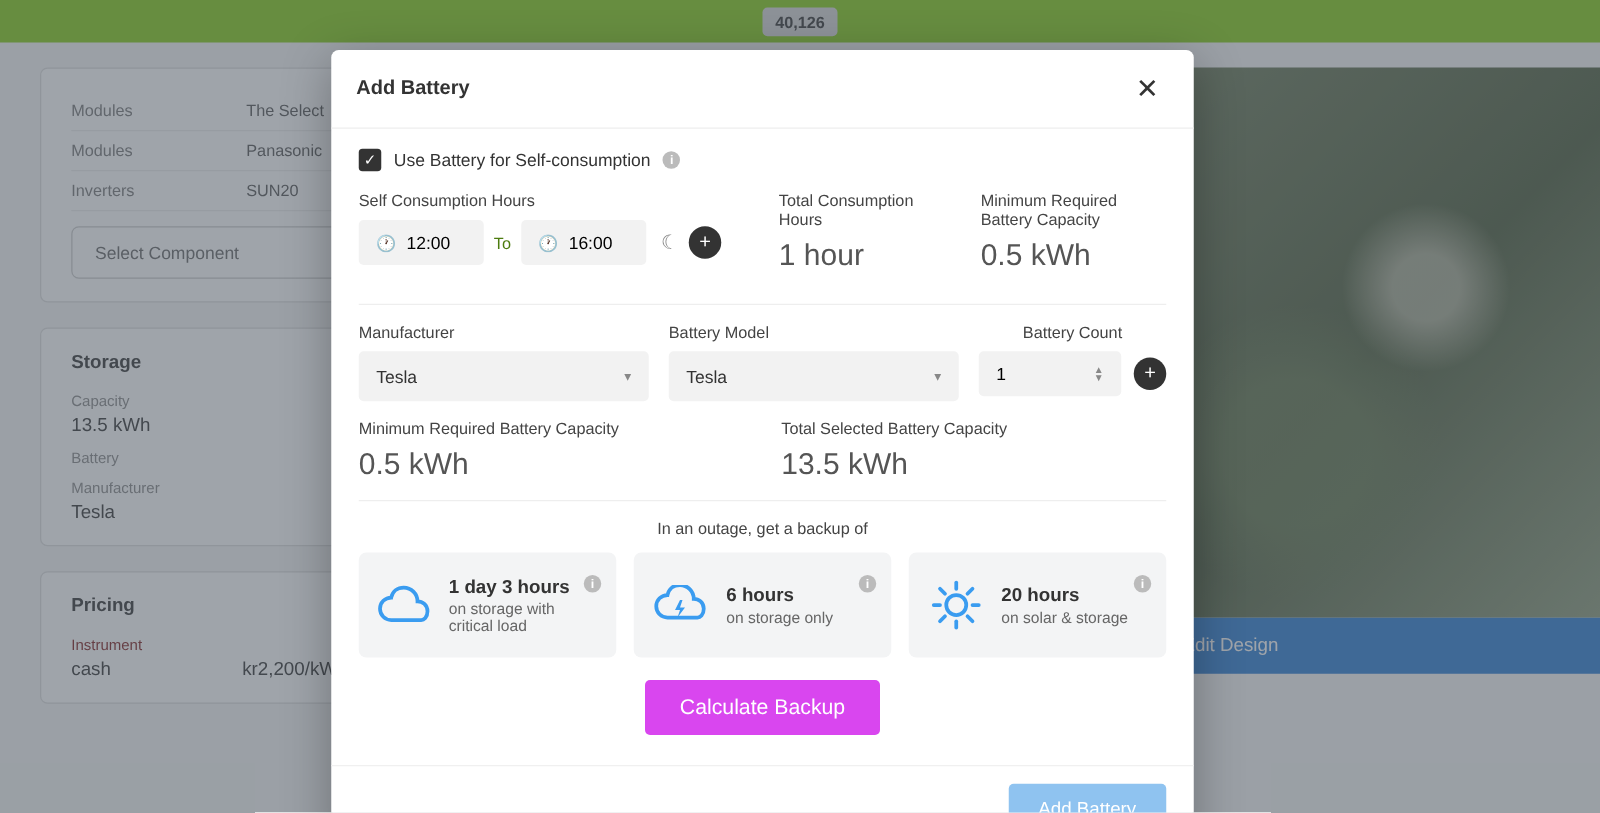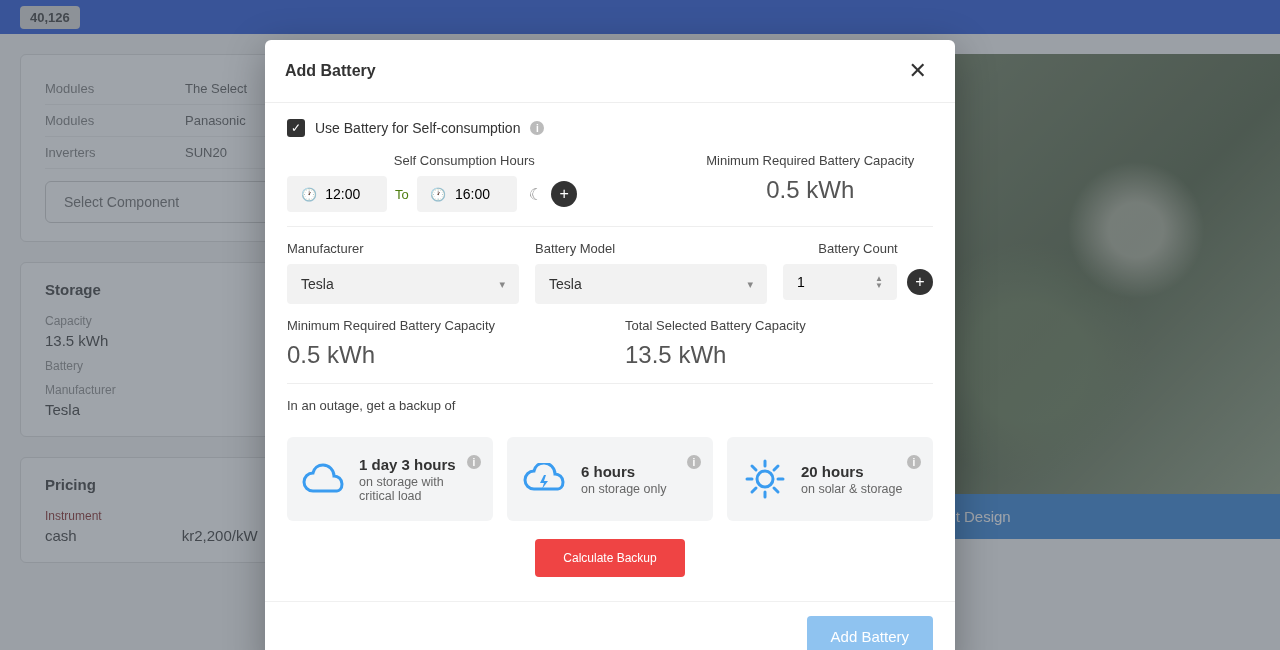--- a/index.html
+++ b/index.html
@@ -1,20 +1,20 @@
 <!DOCTYPE html>
 <html><head>
 <meta charset="utf-8">
 <style>
 * { box-sizing: border-box; margin: 0; padding: 0; font-family: -apple-system, BlinkMacSystemFont, 'Segoe UI', Arial, sans-serif; }
 body { background: #f5f5f5; width: 1280px; height: 650px; overflow: hidden; position: relative; }
 .bg-page { position: absolute; inset: 0; }
-.top-bar { height: 34px; background: #1d4ed8; display: flex; justify-content: flex-start; align-items: center; padding: 16px 20px; }
+.top-bar { height: 34px; background: #84cc16; display: flex; justify-content: center; align-items: center; padding: 16px 20px; }
 .counter-badge { background: #d8d8d8; padding: 4px 10px; border-radius: 4px; font-size: 13px; font-weight: 600; color: #333; }
-.bg-content { display: flex; padding: 20px 0 0 20px; gap: 20px; }
+.bg-content { display: flex; padding: 20px 0 0 32px; gap: 20px; }
 .left-col { width: 880px; }
 .card { background: #fff; border: 1px solid #ddd; border-radius: 6px; padding: 18px 24px; margin-bottom: 20px; }
 .bg-row { display: flex; border-bottom: 1px solid #eee; padding: 8px 0; font-size: 13px; color: #555; }
 .bg-row .lbl { width: 140px; color: #777; }
 .select-comp { border: 1px solid #ccc; border-radius: 6px; padding: 12px 18px; color: #666; font-size: 14px; display:flex; justify-content:space-between; align-items:center; margin-top:12px;}
 .card h3 { font-size: 15px; color: #333; margin-bottom: 16px; font-weight:600;}
 .storage-lbl { font-size: 12px; color: #888; margin-top:10px; }
 .storage-val { font-size: 15px; color: #333; margin-top:4px; }
 .pricing-grid { display: flex; gap: 80px; margin-top: 14px; }
 .pricing-col .lbl { font-size: 12px; color: #7f1d1d; }
@@ -27,45 +27,45 @@
 .overlay { position: absolute; inset: 0; background: rgba(80,90,100,0.55); z-index: 10; }
 .modal { position: absolute; top: 40px; left: 265px; width: 690px; background: #fff; border-radius: 6px; box-shadow: 0 10px 40px rgba(0,0,0,0.3); z-index: 20; }
 .modal-header { display: flex; justify-content: space-between; align-items: center; padding: 14px 20px; border-bottom: 1px solid #eee; }
 .modal-header h2 { font-size: 16px; font-weight: 600; color: #333; }
 .close-x { font-size: 22px; color: #333; cursor: pointer; padding: 4px 8px; }
 .modal-body { padding: 16px 22px; }
 .check-row { display: flex; align-items: center; gap: 10px; margin-bottom: 16px; }
 .checkbox { width: 18px; height: 18px; background: #333; border-radius: 3px; display:flex; align-items:center; justify-content:center; color:#fff; font-size:12px;}
 .check-label { font-size: 14px; color: #333; }
 .info-icon { width: 14px; height: 14px; border-radius: 50%; background: #bbb; color: #fff; font-size: 10px; display:inline-flex; align-items:center; justify-content:center; font-weight:bold;}
-.row-3 { display: flex; gap: 46px; margin-bottom: 14px; text-align: center; }
+.row-3 { display: flex; gap: 46px; margin-bottom: 24px; }
 .col { flex: 1; }
 .field-label { font-size: 13px; color: #444; margin-bottom: 8px; display:block;}
 .time-row { display: flex; align-items: center; gap: 8px; }
 .time-inp { background: #f2f2f2; border-radius: 4px; padding: 10px 14px; display:flex; align-items:center; gap:8px; font-size:14px; width:100px;}
 .to-txt { font-size: 13px; color: #4d7c0f; }
 .moon-ico { color: #888; font-size: 16px; margin-left:4px;}
 .plus-circle { width: 26px; height: 26px; border-radius: 50%; background: #333; color:#fff; display:flex; align-items:center; justify-content:center; font-size:16px; cursor:pointer;}
 .big-val { font-size: 24px; color: #555; font-weight: 400; margin-top: 4px;}
 .divider { border: none; border-top: 1px solid #eee; margin: 14px 0; }
 .row-select { display: flex; gap: 16px; margin-bottom: 14px; }
 .sel-col { flex: 1; }
 .sel-box { background: #f2f2f2; border-radius: 4px; padding: 12px 14px; display:flex; justify-content:space-between; align-items:center; font-size:14px; color:#333;}
 .count-col { width: 150px; text-align: center; }
 .count-box { background: #f2f2f2; border-radius: 4px; padding: 10px 14px; display:flex; justify-content:space-between; align-items:center; font-size:14px;}
 .spinner { display:flex; flex-direction:column; font-size:8px; color:#888; line-height:7px;}
 .row-2 { display: flex; gap: 30px; margin-bottom: 10px;}
-.outage-lbl { font-size: 13px; color: #444; margin-bottom: 24px; }
+.outage-lbl { font-size: 13px; color: #444; margin-bottom: 12px; text-align: center; }
 .backup-cards { display: flex; gap: 14px; margin-bottom: 18px; }
 .backup-card { flex:1; background: #f3f4f5; border-radius: 6px; padding: 18px 14px; display:flex; align-items:center; gap:12px; position:relative;}
 .backup-card .ico { width: 48px; height: 48px; display:flex; align-items:center; justify-content:center;}
 .backup-card .txt h4 { font-size: 15px; font-weight: 600; color: #333; margin-bottom:2px;}
 .backup-card .txt p { font-size: 12.5px; color: #666; }
 .info-sm { position:absolute; top:18px; right:12px;}
-.calc-btn { background: #ef4444; color: #fff; border: none; padding: 12px 28px; border-radius: 4px; font-size: 12px; display:block; margin: 0 auto; cursor:pointer;}
+.calc-btn { background: #d946ef; color: #fff; border: none; padding: 12px 28px; border-radius: 4px; font-size: 17px; display:block; margin: 0 auto; cursor:pointer;}
 .modal-footer { padding: 14px 22px; display: flex; justify-content: flex-end; border-top: 1px solid #f0f0f0; margin-top:8px;}
 .add-btn { background: #8fc3f0; color: #fff; border: none; padding: 12px 24px; border-radius: 4px; font-size: 15px; cursor:pointer;}
 .chev { font-size: 11px; color: #888; }
 .clock-ico { color:#999; font-size:13px;}
 svg { display: block; }
 </style>
 </head>
 <body>
 
 <div class="bg-page">
@@ -153,20 +153,24 @@
               <span>12:00</span>
             </div>
           <span class="to-txt">To</span>
           <div class="time-inp">
               <span class="clock-ico">🕐</span>
               <span>16:00</span>
             </div>
           <span class="moon-ico">☾</span>
           <div class="plus-circle">+</div>
         </div>
+      </div>
+      <div class="col" style="flex:0.7">
+        <span class="field-label">Total Consumption Hours</span>
+        <div class="big-val">1 hour</div>
       </div>
       <div class="col" style="flex:0.9">
         <span class="field-label">Minimum Required Battery Capacity</span>
         <div class="big-val">0.5 kWh</div>
       </div>
     </div>
 
     <hr class="divider">
 
     <div class="row-select">

